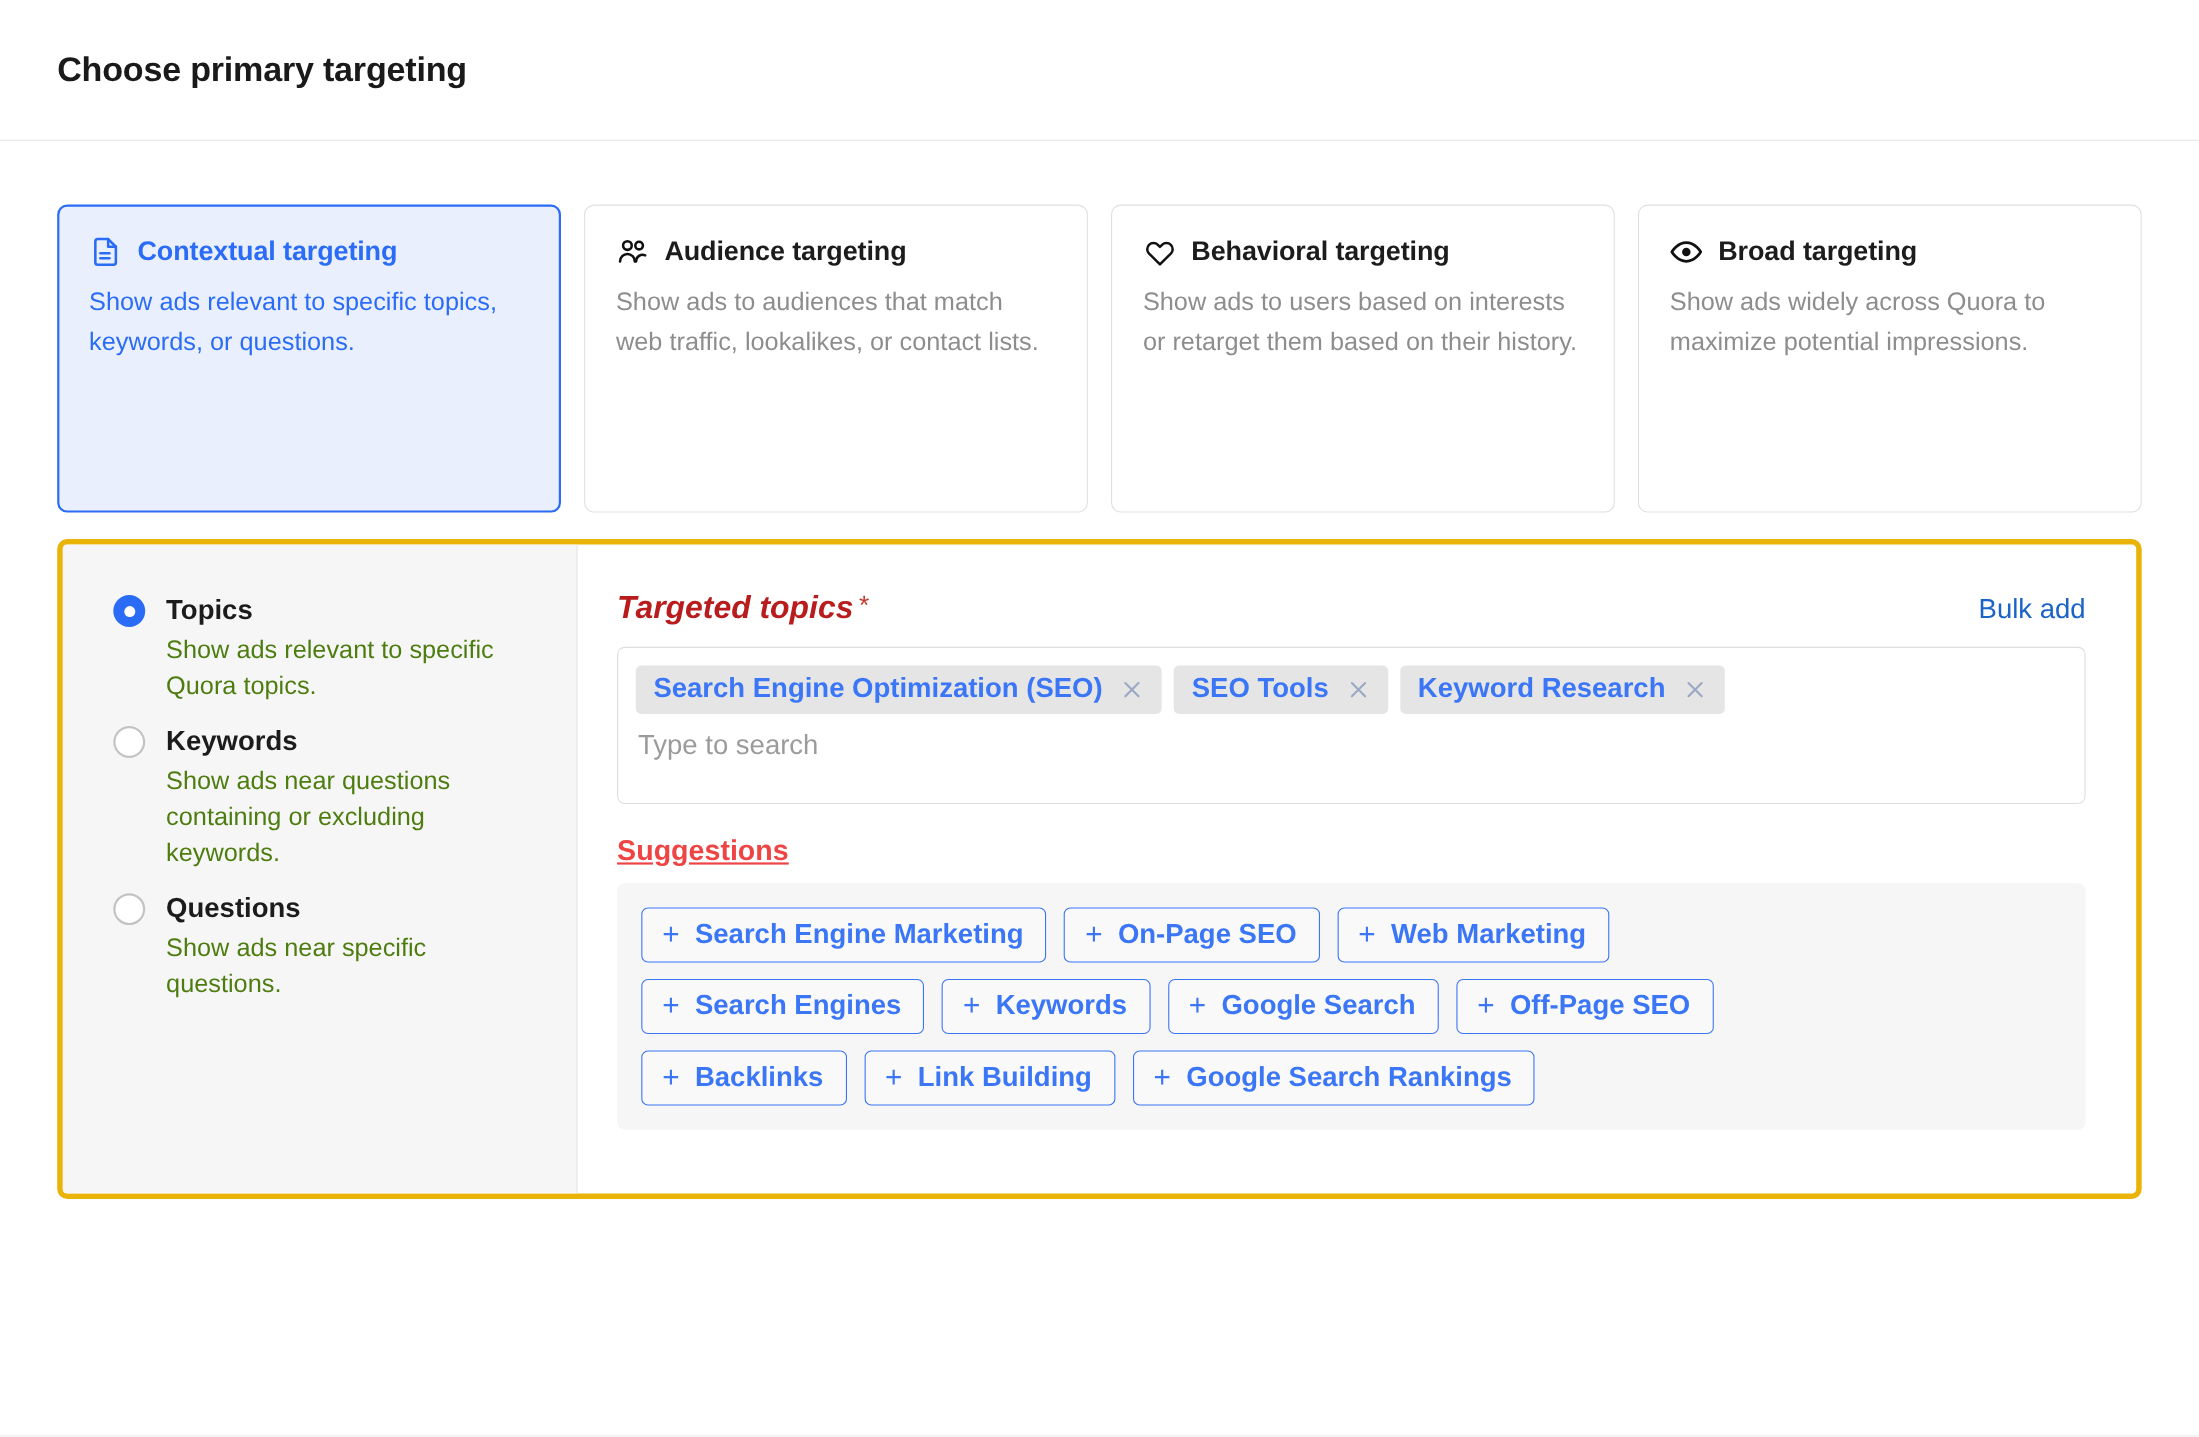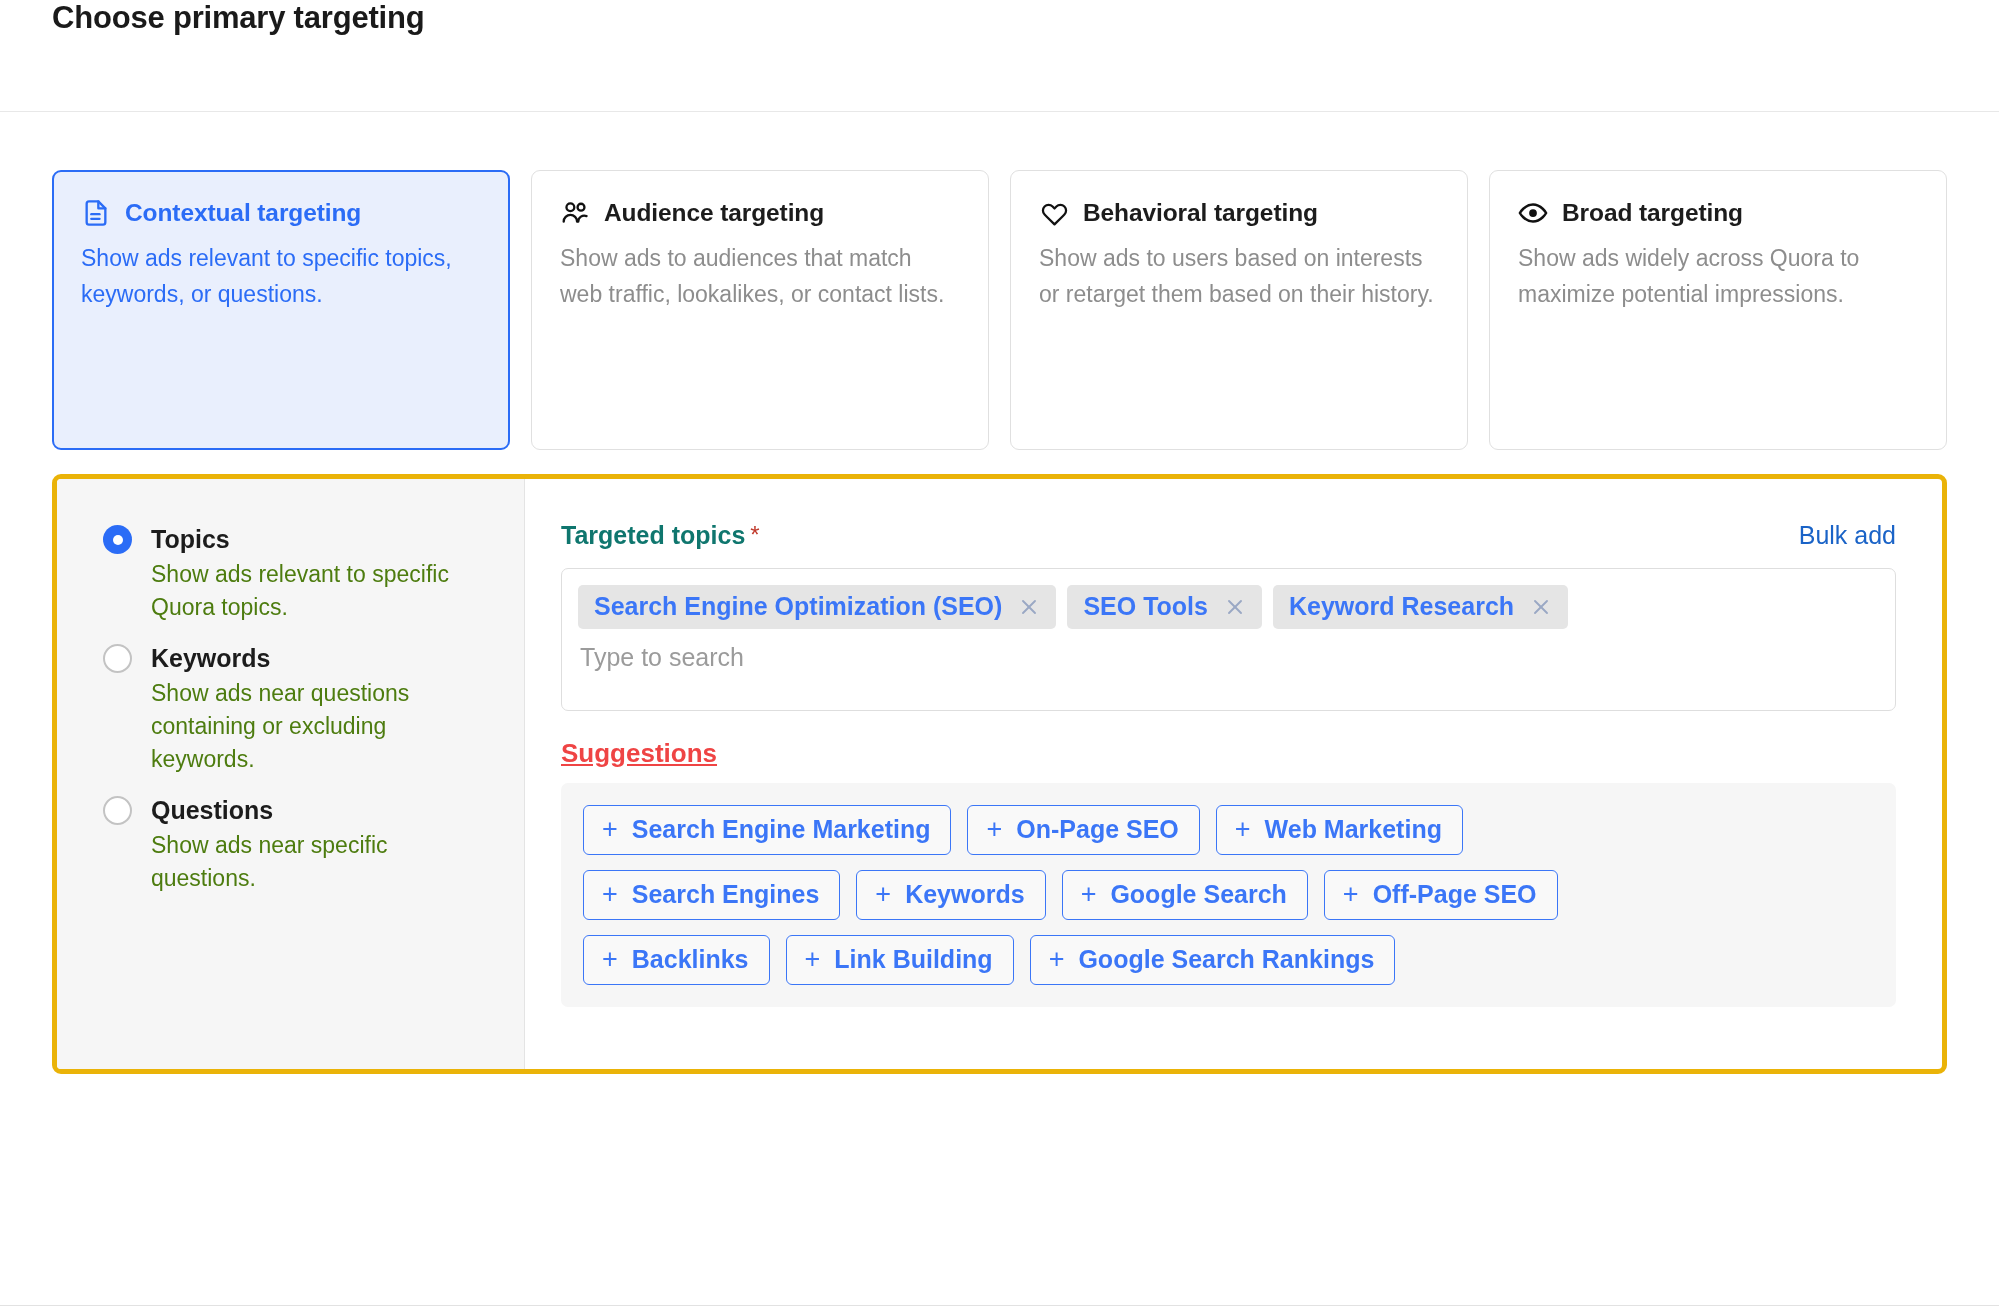--- a/index.html
+++ b/index.html
@@ -6,22 +6,22 @@
   html, body {
     margin: 0; padding: 0;
     background: #ffffff;
     font-family: "Liberation Sans", sans-serif;
     -webkit-font-smoothing: antialiased;
   }
   body { width: 1999px; height: 1306px; overflow: hidden; position: relative; }
 
   
   .page-header {
-    height: 112px;
-    display: flex; 
+    height: 128px;
+    display: flex; align-items: center;
     padding: 0 52px;
     border-bottom: 1px solid #e8e8e8;
   }
   .page-title {
     font-size: 31px; font-weight: 700; color: #1a1a1a; letter-spacing: -0.2px;
   }
 
   
   .cards-row {
     display: flex; gap: 21px;
@@ -91,21 +91,21 @@
     font-size: 23px; line-height: 1.45; color: #4d7c0f;
     margin: 4px 0 0 48px; max-width: 300px;
   }
 
   
   .right-content { flex: 1 1 auto; min-width: 0; padding: 42px 46px 0 36px; }
   .field-head {
     display: flex; align-items: baseline; justify-content: space-between;
     margin-bottom: 18px;
   }
-  .field-label { font-size: 25px; font-weight: 700; color: #0f766e; }
+  .field-label { font-size: 29px; font-weight: 700; color: #b91c1c; font-style: italic; }
   .req-star { color: #c0392b; font-size: 24px; margin-left: 5px; vertical-align: top; }
   .bulk-add {
     font-size: 25px; font-weight: 400; color: #1a63c7; cursor: pointer;
   }
 
   .token-box {
     border: 1px solid #dedede; border-radius: 7px; background: #ffffff;
     padding: 16px 16px 12px 16px;
     min-height: 143px;
   }

